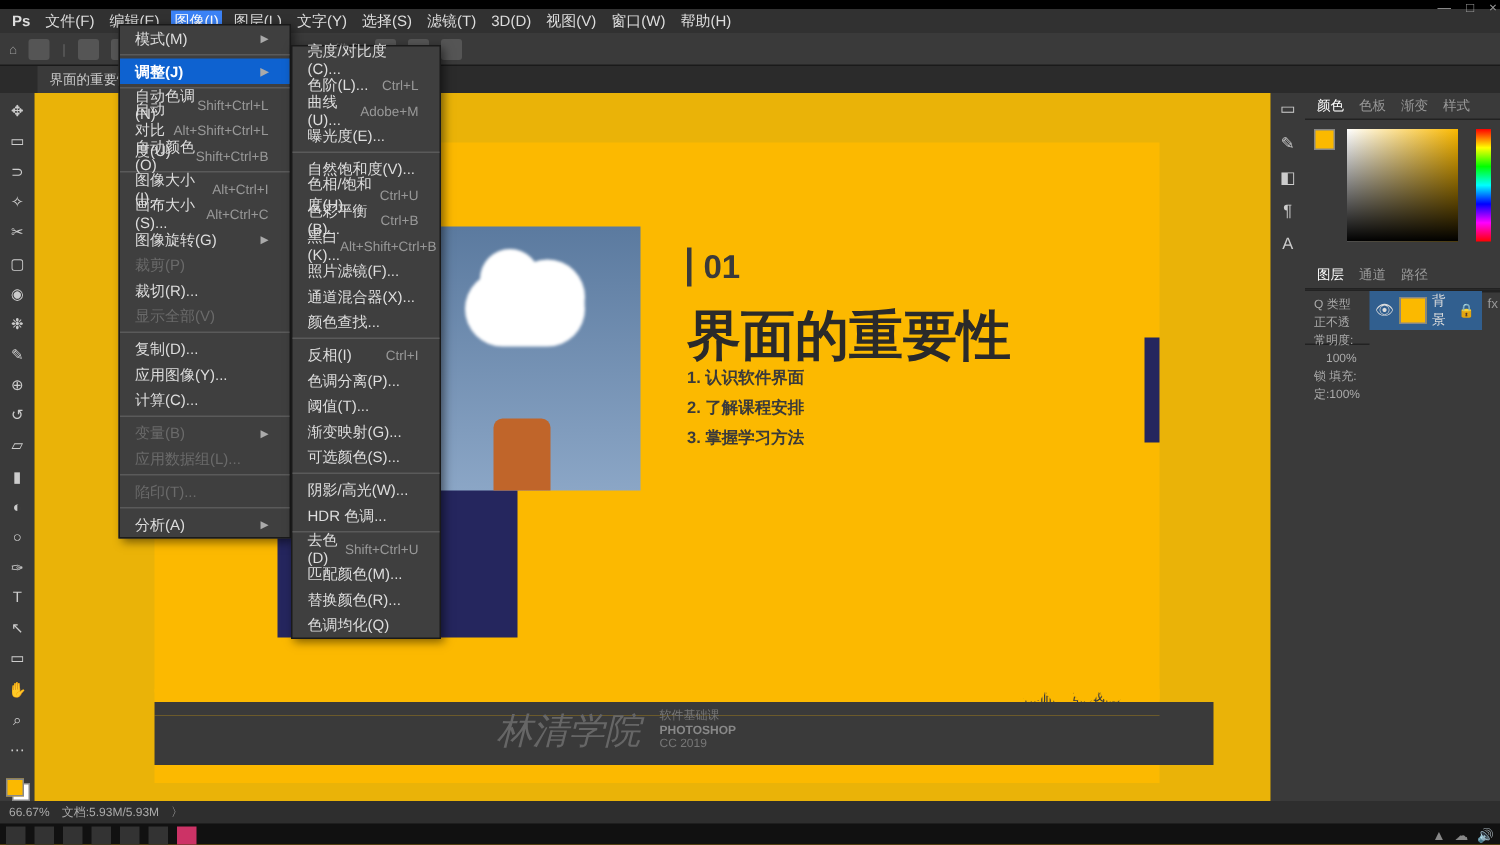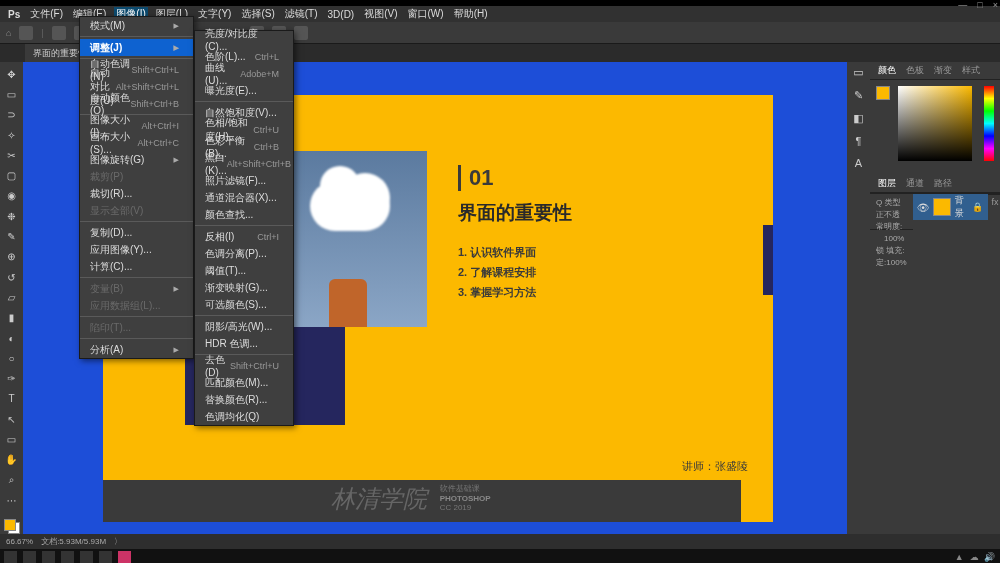--- a/index.html
+++ b/index.html
@@ -1,47 +1,47 @@
 <!DOCTYPE html>
 <html><head>
 <meta charset="utf-8">
 <style>
 *{margin:0;padding:0;box-sizing:border-box;font-family:"Microsoft YaHei",Arial,sans-serif;}
 body{background:#2b2b2b;width:1000px;height:563px;overflow:hidden;position:relative;color:#ccc;font-size:10px;}
 .topbar{height:6px;background:#000;position:relative;}
 .winctrl{position:absolute;right:2px;top:0;display:flex;gap:10px;font-size:9px;color:#999;}
 .menubar{height:16px;background:#313131;display:flex;align-items:center;padding-left:6px;gap:6px;font-size:10px;color:#ddd;}
 .menubar .mi{padding:0 2px;cursor:default;}
-.menubar .mi.active{background:#0c4a6e;color:#fff;text-decoration:underline;}
+.menubar .mi.active{background:#3b82f6;color:#fff;text-decoration:underline;}
 .optbar{height:22px;background:#3a3a3a;border-bottom:1px solid #1a1a1a;display:flex;align-items:center;padding-left:6px;gap:8px;font-size:9px;color:#999;}
 .optbar .ic{width:14px;height:14px;background:#555;border-radius:2px;}
 .tabbar{height:18px;background:#2b2b2b;display:flex;align-items:center;padding-left:25px;font-size:9px;color:#ccc;}
 .tabbar .tab{background:#3a3a3a;padding:3px 8px;}
 .main{position:relative;display:flex;height:472px;}
 .tools-left{width:23px;background:#3a3a3a;display:flex;flex-direction:column;align-items:center;padding-top:4px;gap:4px;}
 .tools-left .t{width:17px;height:17px;display:flex;align-items:center;justify-content:center;font-size:10px;color:#ccc;}
 .tools-left .sw{width:16px;height:16px;position:relative;margin-top:6px;}
 .tools-left .sw .fg{width:12px;height:12px;background:#fbb900;position:absolute;border:1px solid #888;}
 .tools-left .sw .bg{width:12px;height:12px;background:#fff;position:absolute;right:0;bottom:0;border:1px solid #888;}
-.canvas-wrap{flex:1;background:#1d4ed8;position:relative;overflow:hidden;}
+.canvas-wrap{flex:1;background:#eab308;position:relative;overflow:hidden;}
 .artboard{position:absolute;left:80px;top:33px;width:670px;height:427px;background:#fcb900;}
-.artboard .curtain{position:absolute;bottom:0;width:638px;height:42px;background:#3a3a3a;margin-top:18px;}
+.artboard .curtain{position:absolute;bottom:12px;width:706px;height:42px;background:#3a3a3a;margin-top:18px;}
 .artboard .curtain::before{content:'';position:absolute;top:-9px;left:0;width:670px;height:18px;background:radial-gradient(circle at 9px 0,#fcb900 9px,transparent 9px);background-size:18px 18px;}
 .artboard .school{position:absolute;left:228px;bottom:7px;font-size:24px;color:#666;font-style:italic;}
 .artboard .school .sub{font-size:8px;color:#777;display:block;font-style:normal;}
 .artboard .blue-card{position:absolute;left:82px;top:100px;width:160px;height:230px;background:#25265e;color:#a0a0d0;font-size:5px;padding:10px;line-height:1.4;}
 .artboard .cloud-img{position:absolute;left:172px;top:56px;width:152px;height:176px;background:linear-gradient(#5b7a9f,#8ba6c6);}
 .cloud{position:absolute;width:80px;height:50px;background:#fff;border-radius:30px;top:30px;left:35px;filter:blur(1px);}
 .cloud::before,.cloud::after{content:'';position:absolute;background:#fff;border-radius:50%;}
 .cloud::before{width:40px;height:40px;top:-15px;left:10px;}
 .cloud::after{width:50px;height:50px;top:-8px;left:30px;}
 .person{position:absolute;bottom:0;left:48px;width:50px;height:70px;}
 .person .body{width:38px;height:48px;background:#c0652a;border-radius:6px 6px 0 0;position:absolute;bottom:0;left:6px;}
 .artboard .num{position:absolute;left:355px;top:70px;font-size:22px;color:#3a3a3a;border-left:3px solid #3a3a3a;padding-left:8px;font-weight:bold;}
-.artboard .title{position:absolute;left:355px;top:105px;font-size:19px;color:#2a2a2a;font-weight:600;}
+.artboard .title{position:absolute;left:355px;top:105px;font-size:36px;color:#2a2a2a;font-weight:600;}
 .artboard .list{position:absolute;left:355px;top:148px;font-size:11px;color:#3a3a3a;line-height:1.8;font-weight:bold;}
 .artboard .teacher{position:absolute;right:25px;bottom:48px;font-size:11px;color:#3a3a3a;}
 .artboard .ribbon{position:absolute;right:0;top:130px;width:10px;height:70px;background:#25265e;}
 .right-col{width:23px;background:#3a3a3a;display:flex;flex-direction:column;align-items:center;padding-top:4px;gap:10px;font-size:11px;}
 .panels{width:130px;background:#3a3a3a;display:flex;flex-direction:column;}
 .panel-tabs{height:18px;display:flex;align-items:center;font-size:9px;color:#999;border-bottom:1px solid #222;padding-left:8px;gap:10px;}
 .panel-tabs .pt.active{color:#fff;}
 .colorpanel{height:95px;padding:6px;position:relative;}
 .colorpanel .sw2{width:18px;height:18px;position:relative;}
 .colorpanel .sw2 .fg{width:14px;height:14px;background:#fbb900;position:absolute;border:1px solid #888;}

